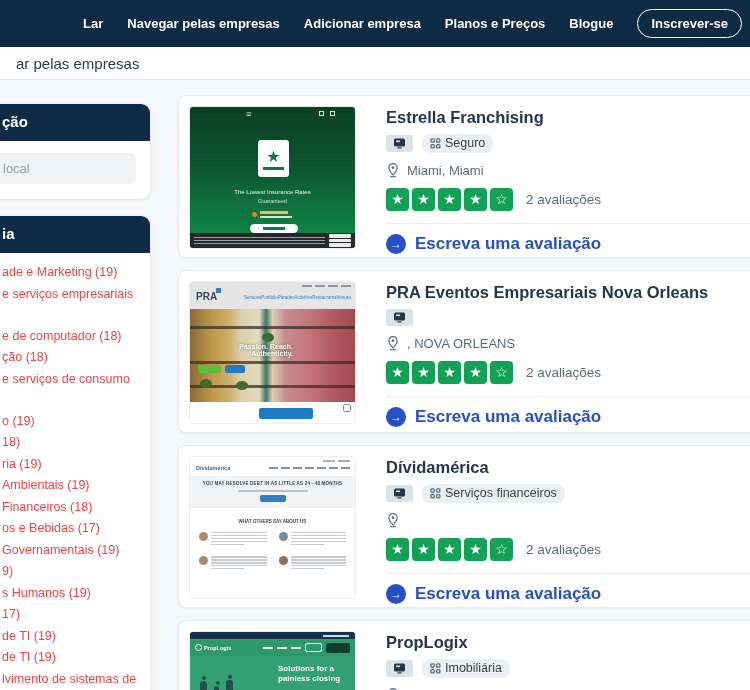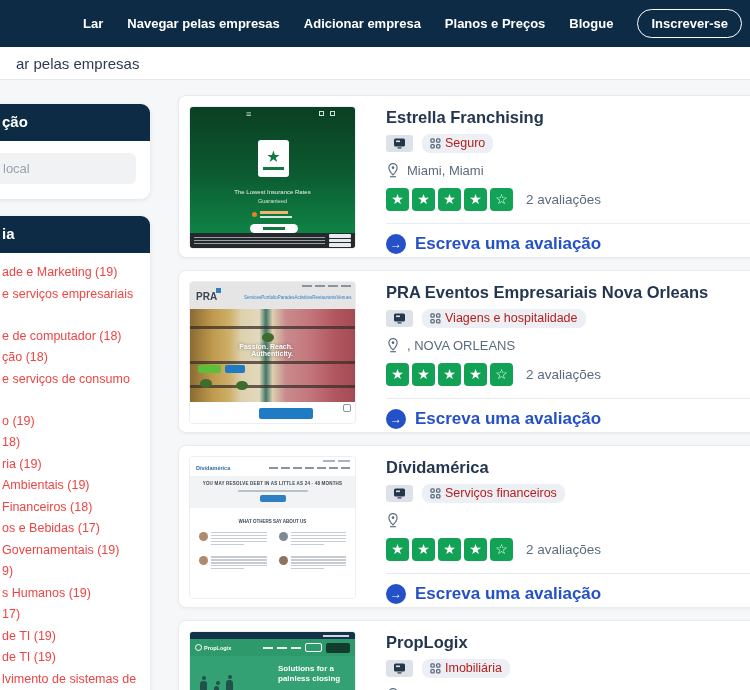--- a/index.html
+++ b/index.html
@@ -72,21 +72,21 @@
   }
   .info{ position:absolute; left:207px; top:12px; right:16px; }
   .title{ font-size:16.5px; font-weight:bold; color:#24364f; cursor:pointer; }
   .badge-row{ display:flex; align-items:center; gap:9px; margin-top:7px; }
   .icon-badge{
     width:27px; height:17px; background:#dde2e8; border-radius:3px;
     display:flex; align-items:center; justify-content:center;
   }
   .cat-pill{
     display:inline-flex; align-items:center; gap:4px; background:#eceff3;
-    border-radius:8px; padding:2px 8px 3px 8px; font-size:12.5px; color:#b91c1c; cursor:pointer;
+    border-radius:8px; padding:2px 8px 3px 8px; font-size:12.5px; color:#404040; cursor:pointer;
   }
   .loc-row{ display:flex; align-items:center; gap:7px; margin-top:9px; font-size:13px; color:#5b6b7e; }
   .stars-row{ display:flex; align-items:center; margin-top:10px; }
   .star-box{
     width:23px; height:23px; background:#12a255; border-radius:4px; margin-right:3px;
     display:flex; align-items:center; justify-content:center;
     color:#fff; font-size:14px; line-height:23px;
   }
   .reviews-label{ margin-left:10px; font-size:13.5px; color:#5b6b7e; }
   .divider{ height:1px; background:#e9ebef; margin-top:12px; }
@@ -360,211 +360,200 @@
     <div class="info">
       <div class="title">PRA Eventos Empresariais Nova Orleans</div>
       <div class="badge-row">
         <span class="icon-badge">
           <svg width="13" height="11" viewBox="0 0 13 11">
               <rect x="1" y="0.5" width="11" height="8" rx="1.5" fill="#25364a"></rect>
               <rect x="3" y="2.5" width="4" height="1.6" fill="#dde2e8"></rect>
               <rect x="4.5" y="9.3" width="4" height="1.2" fill="#25364a"></rect>
             </svg>
         </span>
+      </div>
+      <div class="loc-row">
+        <svg width="14" height="16" viewBox="0 0 24 26">
+            <path d="M12 2C8.1 2 5 5.1 5 9c0 5 7 12.5 7 12.5S19 14 19 9c0-3.9-3.1-7-7-7z" fill="none" stroke="#5b6b7e" stroke-width="2"></path>
+            <circle cx="12" cy="9" r="2.3" fill="#5b6b7e"></circle>
+            <path d="M7 24.5h10" stroke="#5b6b7e" stroke-width="2"></path>
+          </svg>
+        <span>, NOVA ORLEANS</span>
+      </div>
+      <div class="stars-row">
+        <span class="star-box">★</span>
+        <span class="star-box">★</span>
+        <span class="star-box">★</span>
+        <span class="star-box">★</span>
+        <span class="star-box">☆</span>
+        <span class="reviews-label">2 avaliações</span>
+      </div>
+      <div class="divider"></div>
+      <div class="review-row">
+        <span class="arrow-circle">→</span>
+        <span class="review-link">Escreva uma avaliação</span>
+      </div>
+    </div>
+  </article>
+
+  <article class="listing-card lc3">
+    <div class="thumb">
+      <div class="t3">
+        <div class="t3-toptxt">
+            <i></i>
+            <i></i>
+          </div>
+        <div class="t3-logo">Dívidamérica</div>
+        <div class="t3-nav">
+            <i></i>
+            <i></i>
+            <i></i>
+            <i></i>
+            <i></i>
+            <i></i>
+            <i></i>
+          </div>
+        <div class="t3-band">
+          <div class="t3-head">YOU MAY RESOLVE DEBT IN AS LITTLE AS 24 - 48 MONTHS</div>
+          <div class="t3-sub"></div>
+          <div class="t3-btn"></div>
+        </div>
+        <div class="t3-sec-title">WHAT OTHERS SAY ABOUT US</div>
+        <div class="t3-grid">
+          <div class="t3-item">
+              <span class="t3-av"></span>
+              <span class="t3-lines">
+                <i></i>
+                <i></i>
+                <i></i>
+                <i></i>
+                <i></i>
+              </span>
+            </div>
+          <div class="t3-item">
+              <span class="t3-av"></span>
+              <span class="t3-lines">
+                <i></i>
+                <i></i>
+                <i></i>
+                <i></i>
+                <i></i>
+              </span>
+            </div>
+          <div class="t3-item">
+              <span class="t3-av"></span>
+              <span class="t3-lines">
+                <i></i>
+                <i></i>
+                <i></i>
+                <i></i>
+                <i></i>
+              </span>
+            </div>
+          <div class="t3-item">
+              <span class="t3-av"></span>
+              <span class="t3-lines">
+                <i></i>
+                <i></i>
+                <i></i>
+                <i></i>
+                <i></i>
+              </span>
+            </div>
+        </div>
+      </div>
+    </div>
+    <div class="info">
+      <div class="title">Dívidamérica</div>
+      <div class="badge-row">
+        <span class="icon-badge">
+          <svg width="13" height="11" viewBox="0 0 13 11">
+              <rect x="1" y="0.5" width="11" height="8" rx="1.5" fill="#25364a"></rect>
+              <rect x="3" y="2.5" width="4" height="1.6" fill="#dde2e8"></rect>
+              <rect x="4.5" y="9.3" width="4" height="1.2" fill="#25364a"></rect>
+            </svg>
+        </span>
         <span class="cat-pill">
           <svg width="11" height="11" viewBox="0 0 12 12">
               <g fill="none" stroke="#5b6b7e" stroke-width="1.4">
                 <rect x="1" y="1" width="3.6" height="3.6" rx="1"></rect>
                 <rect x="7.2" y="1" width="3.6" height="3.6" rx="1"></rect>
                 <rect x="1" y="7.2" width="3.6" height="3.6" rx="1"></rect>
                 <rect x="7.2" y="7.2" width="3.6" height="3.6" rx="1"></rect>
               </g>
             </svg>
-          <span>Viagens e hospitalidade</span>
+          <span>Serviços financeiros</span>
         </span>
       </div>
       <div class="loc-row">
         <svg width="14" height="16" viewBox="0 0 24 26">
             <path d="M12 2C8.1 2 5 5.1 5 9c0 5 7 12.5 7 12.5S19 14 19 9c0-3.9-3.1-7-7-7z" fill="none" stroke="#5b6b7e" stroke-width="2"></path>
             <circle cx="12" cy="9" r="2.3" fill="#5b6b7e"></circle>
             <path d="M7 24.5h10" stroke="#5b6b7e" stroke-width="2"></path>
           </svg>
-        <span>, NOVA ORLEANS</span>
       </div>
       <div class="stars-row">
         <span class="star-box">★</span>
         <span class="star-box">★</span>
         <span class="star-box">★</span>
         <span class="star-box">★</span>
         <span class="star-box">☆</span>
         <span class="reviews-label">2 avaliações</span>
       </div>
       <div class="divider"></div>
       <div class="review-row">
         <span class="arrow-circle">→</span>
         <span class="review-link">Escreva uma avaliação</span>
       </div>
     </div>
   </article>
 
-  <article class="listing-card lc3">
+  <article class="listing-card lc4">
     <div class="thumb">
-      <div class="t3">
-        <div class="t3-toptxt">
-            <i></i>
+      <div class="t4">
+        <div class="t4-strip">
             <i></i>
           </div>
-        <div class="t3-logo">Dívidamérica</div>
-        <div class="t3-nav">
-            <i></i>
-            <i></i>
-            <i></i>
-            <i></i>
-            <i></i>
-            <i></i>
-            <i></i>
-          </div>
-        <div class="t3-band">
-          <div class="t3-head">YOU MAY RESOLVE DEBT IN AS LITTLE AS 24 - 48 MONTHS</div>
-          <div class="t3-sub"></div>
-          <div class="t3-btn"></div>
-        </div>
-        <div class="t3-sec-title">WHAT OTHERS SAY ABOUT US</div>
-        <div class="t3-grid">
-          <div class="t3-item">
-              <span class="t3-av"></span>
-              <span class="t3-lines">
-                <i></i>
-                <i></i>
-                <i></i>
-                <i></i>
-                <i></i>
-              </span>
-            </div>
-          <div class="t3-item">
-              <span class="t3-av"></span>
-              <span class="t3-lines">
-                <i></i>
-                <i></i>
-                <i></i>
-                <i></i>
-                <i></i>
-              </span>
-            </div>
-          <div class="t3-item">
-              <span class="t3-av"></span>
-              <span class="t3-lines">
-                <i></i>
-                <i></i>
-                <i></i>
-                <i></i>
-                <i></i>
-              </span>
-            </div>
-          <div class="t3-item">
-              <span class="t3-av"></span>
-              <span class="t3-lines">
-                <i></i>
-                <i></i>
-                <i></i>
-                <i></i>
-                <i></i>
-              </span>
-            </div>
+        <div class="t4-hdr">
+          <span class="t4-logo">PropLogix</span>
+          <span class="t4-nav">
+            <i></i>
+              <i></i>
+              <i></i>
+            <span class="t4-login"></span>
+            <span class="t4-cta"></span>
+          </span>
+        </div>
+        <div class="t4-cap">Solutions for a painless closing</div>
+        <div class="t4-figs">
+          <span class="fig f1"></span>
+            <span class="fig f2"></span>
+            <span class="fig f3"></span>
         </div>
       </div>
     </div>
     <div class="info">
-      <div class="title">Dívidamérica</div>
+      <div class="title">PropLogix</div>
       <div class="badge-row">
         <span class="icon-badge">
           <svg width="13" height="11" viewBox="0 0 13 11">
               <rect x="1" y="0.5" width="11" height="8" rx="1.5" fill="#25364a"></rect>
               <rect x="3" y="2.5" width="4" height="1.6" fill="#dde2e8"></rect>
               <rect x="4.5" y="9.3" width="4" height="1.2" fill="#25364a"></rect>
             </svg>
         </span>
         <span class="cat-pill">
           <svg width="11" height="11" viewBox="0 0 12 12">
               <g fill="none" stroke="#5b6b7e" stroke-width="1.4">
                 <rect x="1" y="1" width="3.6" height="3.6" rx="1"></rect>
                 <rect x="7.2" y="1" width="3.6" height="3.6" rx="1"></rect>
                 <rect x="1" y="7.2" width="3.6" height="3.6" rx="1"></rect>
                 <rect x="7.2" y="7.2" width="3.6" height="3.6" rx="1"></rect>
               </g>
             </svg>
-          <span>Serviços financeiros</span>
-        </span>
-      </div>
-      <div class="loc-row">
-        <svg width="14" height="16" viewBox="0 0 24 26">
-            <path d="M12 2C8.1 2 5 5.1 5 9c0 5 7 12.5 7 12.5S19 14 19 9c0-3.9-3.1-7-7-7z" fill="none" stroke="#5b6b7e" stroke-width="2"></path>
-            <circle cx="12" cy="9" r="2.3" fill="#5b6b7e"></circle>
-            <path d="M7 24.5h10" stroke="#5b6b7e" stroke-width="2"></path>
-          </svg>
-      </div>
-      <div class="stars-row">
-        <span class="star-box">★</span>
-        <span class="star-box">★</span>
-        <span class="star-box">★</span>
-        <span class="star-box">★</span>
-        <span class="star-box">☆</span>
-        <span class="reviews-label">2 avaliações</span>
-      </div>
-      <div class="divider"></div>
-      <div class="review-row">
-        <span class="arrow-circle">→</span>
-        <span class="review-link">Escreva uma avaliação</span>
-      </div>
-    </div>
-  </article>
-
-  <article class="listing-card lc4">
-    <div class="thumb">
-      <div class="t4">
-        <div class="t4-strip">
-            <i></i>
-          </div>
-        <div class="t4-hdr">
-          <span class="t4-logo">PropLogix</span>
-          <span class="t4-nav">
-            <i></i>
-              <i></i>
-              <i></i>
-            <span class="t4-login"></span>
-            <span class="t4-cta"></span>
-          </span>
-        </div>
-        <div class="t4-cap">Solutions for a painless closing</div>
-        <div class="t4-figs">
-          <span class="fig f1"></span>
-            <span class="fig f2"></span>
-            <span class="fig f3"></span>
-        </div>
-      </div>
-    </div>
-    <div class="info">
-      <div class="title">PropLogix</div>
-      <div class="badge-row">
-        <span class="icon-badge">
-          <svg width="13" height="11" viewBox="0 0 13 11">
-              <rect x="1" y="0.5" width="11" height="8" rx="1.5" fill="#25364a"></rect>
-              <rect x="3" y="2.5" width="4" height="1.6" fill="#dde2e8"></rect>
-              <rect x="4.5" y="9.3" width="4" height="1.2" fill="#25364a"></rect>
-            </svg>
-        </span>
-        <span class="cat-pill">
-          <svg width="11" height="11" viewBox="0 0 12 12">
-              <g fill="none" stroke="#5b6b7e" stroke-width="1.4">
-                <rect x="1" y="1" width="3.6" height="3.6" rx="1"></rect>
-                <rect x="7.2" y="1" width="3.6" height="3.6" rx="1"></rect>
-                <rect x="1" y="7.2" width="3.6" height="3.6" rx="1"></rect>
-                <rect x="7.2" y="7.2" width="3.6" height="3.6" rx="1"></rect>
-              </g>
-            </svg>
           <span>Imobiliária</span>
         </span>
       </div>
       <div class="loc-row">
         <svg width="14" height="16" viewBox="0 0 24 26">
             <path d="M12 2C8.1 2 5 5.1 5 9c0 5 7 12.5 7 12.5S19 14 19 9c0-3.9-3.1-7-7-7z" fill="none" stroke="#5b6b7e" stroke-width="2"></path>
             <circle cx="12" cy="9" r="2.3" fill="#5b6b7e"></circle>
             <path d="M7 24.5h10" stroke="#5b6b7e" stroke-width="2"></path>
           </svg>
         <span>Sarasota, Bradenton, Veneza, FL, Sarasota</span>

